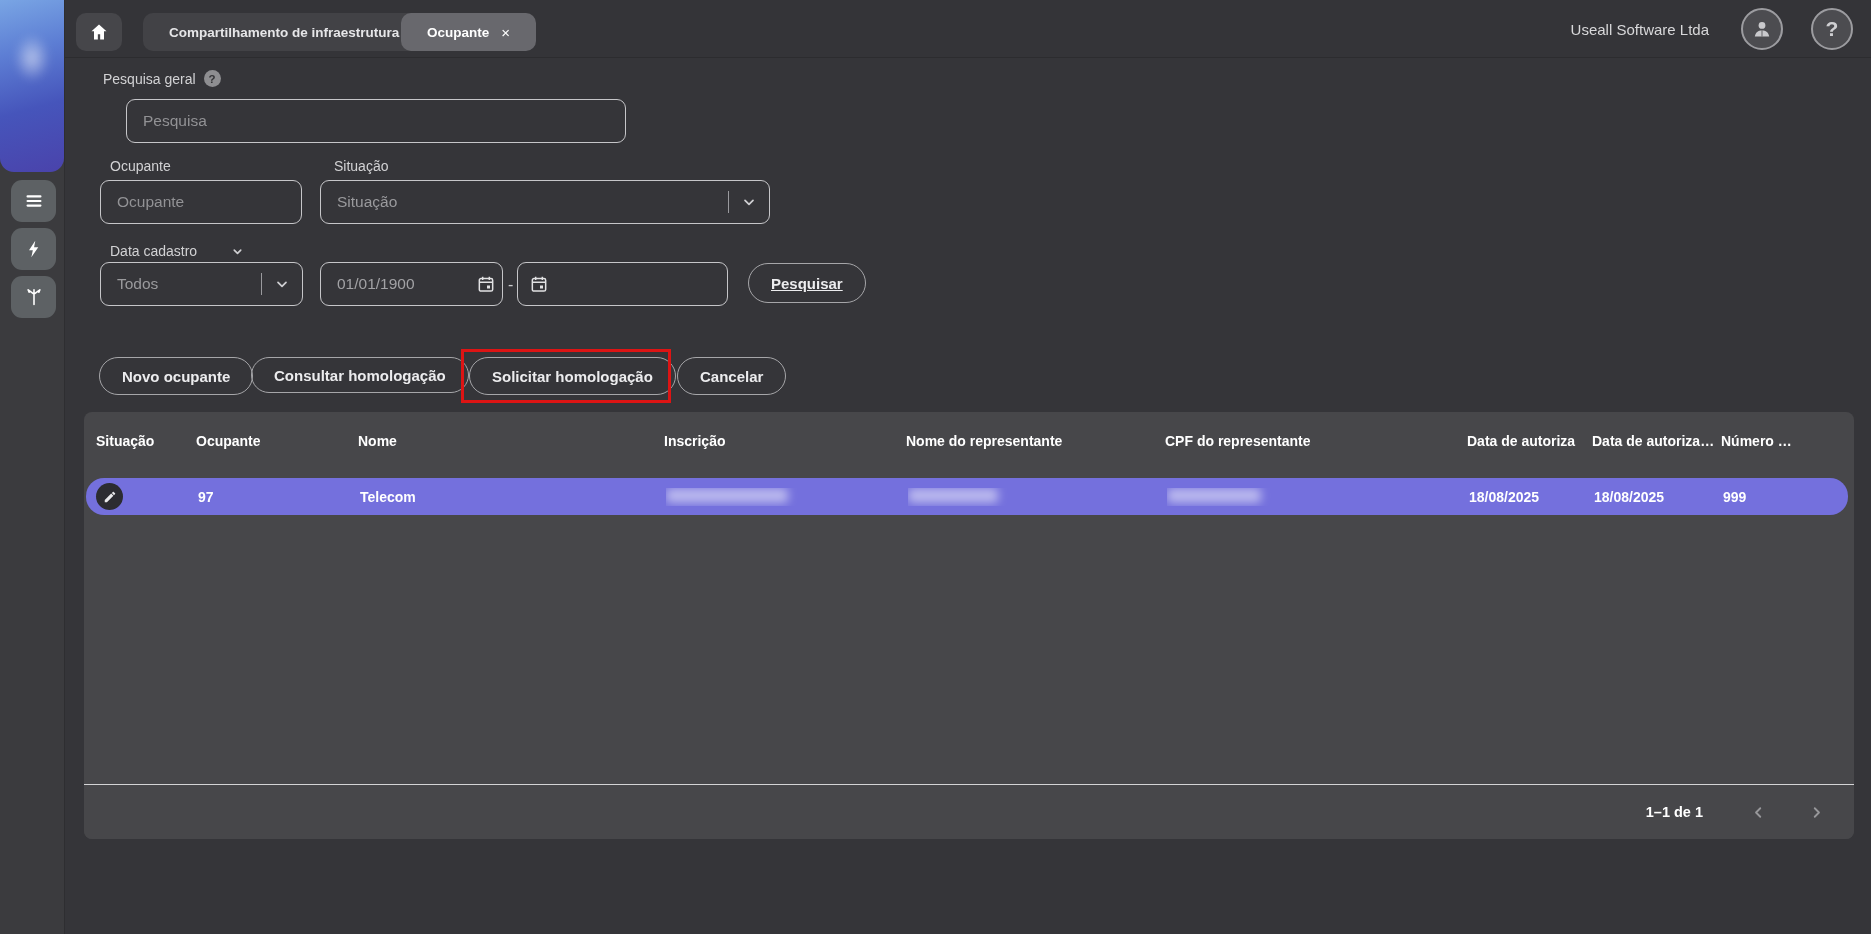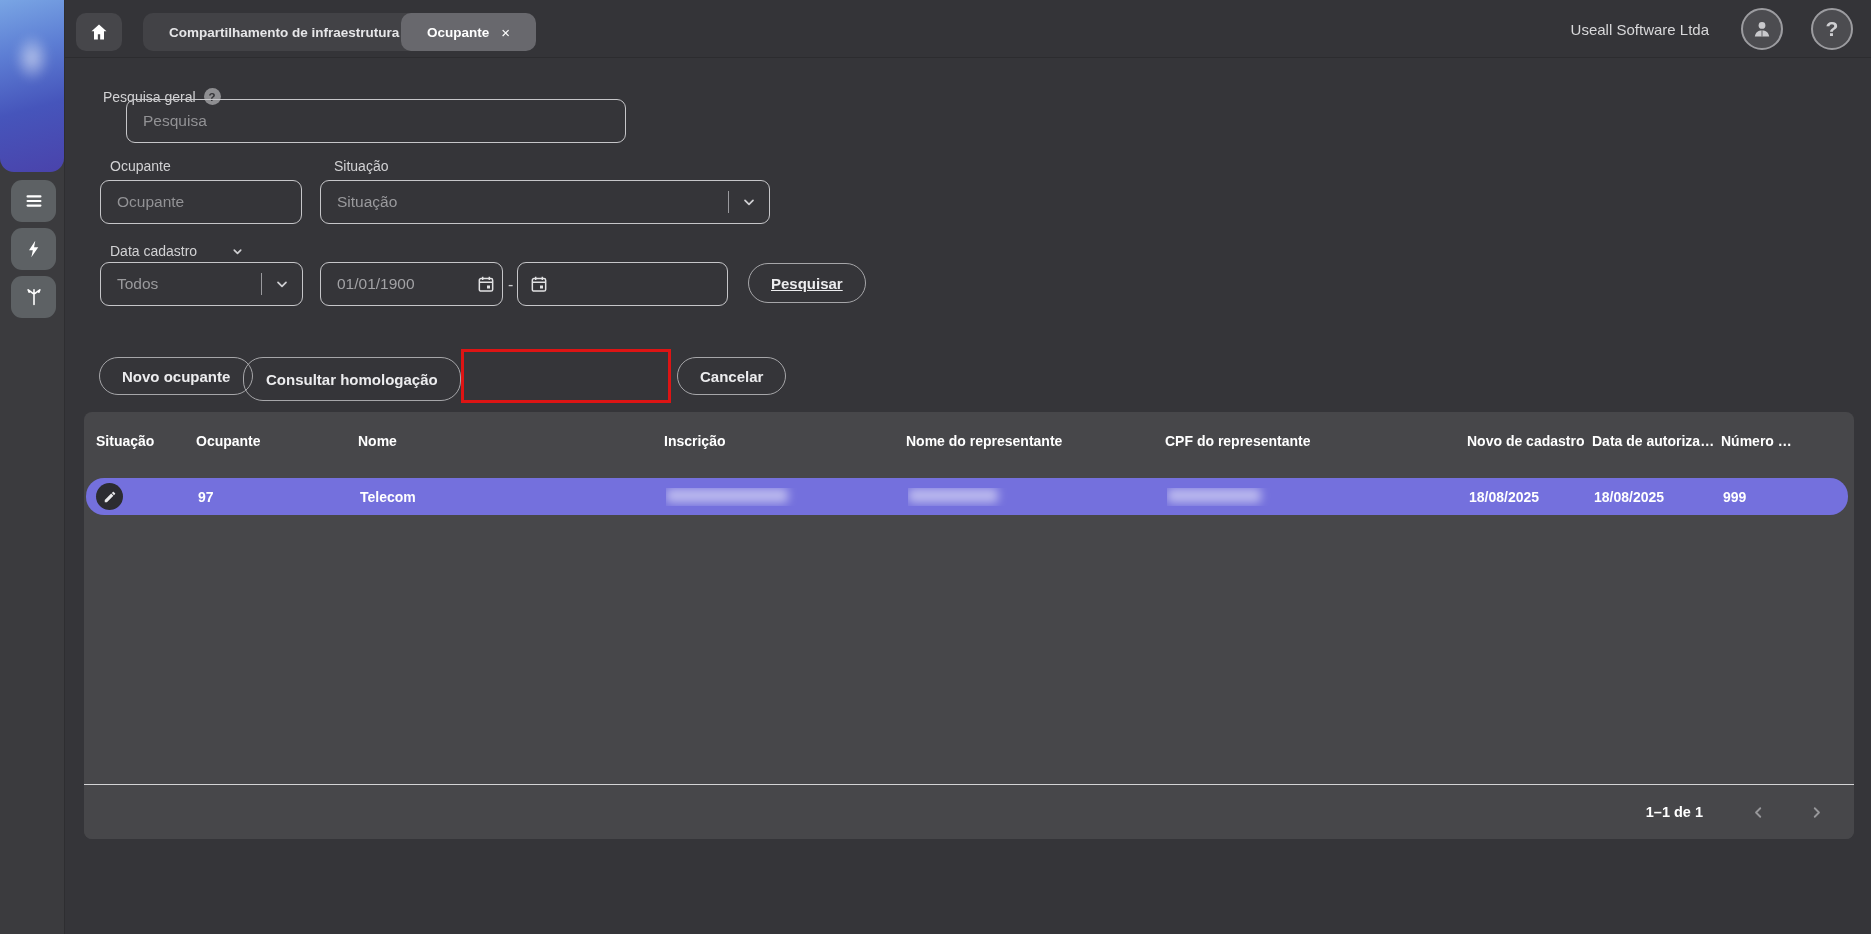--- a/index.html
+++ b/index.html
@@ -113,21 +113,21 @@
     </div>
     <div class="side-btn" style="top:276px;">
       <span>
         <svg width="20" height="20" viewBox="0 0 24 24" stroke="#ffffff" stroke-width="1.9" stroke-linecap="round" fill="none">
           <path d="M12 21V8.5M12 8.5 5 3.4M12 8.5 19 3.4M12 8.5V3.2M5 3.4l1.2 2.9M19 3.4l-1.2 2.9"></path>
         </svg>
       </span>
     </div>
   </div>
 
-  <div class="field-label" style="left:103px; top:88px;">
+  <div class="field-label" style="left:103px; top:70px;">
     <span>Pesquisa geral</span>
     <span class="help-dot">?</span>
   </div>
   <div class="tbox" style="left:100px; top:99px; width:500px;margin-left:26px;">
     <input class="real" type="text" placeholder="Pesquisa" style="">
   </div>
 
   <div class="field-label" style="left:110px; top:158px;">Ocupante</div>
   <div class="tbox" style="left:100px; top:180px; width:202px;">
     <input class="real" type="text" placeholder="Ocupante" style="">
@@ -179,33 +179,34 @@
       <svg width="20" height="20" viewBox="0 0 24 24" fill="none" stroke="#e2e2e4" stroke-width="1.8">
         <rect x="4" y="5.5" width="16" height="15" rx="2"></rect>
         <path d="M8 3.2v4M16 3.2v4M4 9.8h16"></path>
         <rect x="13.2" y="13.8" width="3.6" height="3.6" fill="#e2e2e4" stroke="none"></rect>
       </svg>
     </span>
   </div>
   <button class="pill-btn" style="left:748px; top:263px;text-decoration:underline;">Pesquisar</button>
 
   <button class="pill-btn" style="left:99px; top:357px; height:38px;">Novo ocupante</button>
-  <button class="pill-btn" style="left:243px; top:357px; height:44px;">Consultar homologação</button>
+  <button class="pill-btn" style="left:251px; top:357px; height:36px;">Consultar homologação</button>
+  <button class="pill-btn" style="left:469px; top:357px; height:38px;">Solicitar homologação</button>
   <button class="pill-btn" style="left:677px; top:357px; height:38px;">Cancelar</button>
   <div class="annot" style="left:461px; top:349px; width:210px; height:54px;"></div>
 
   <div class="panel">
     <div class="grid-header">
       <div class="gc gc1">Situação</div>
       <div class="gc gc2">Ocupante</div>
       <div class="gc gc3">Nome</div>
       <div class="gc gc4">Inscrição</div>
       <div class="gc gc5">Nome do representante</div>
       <div class="gc gc6">CPF do representante</div>
-      <div class="gc gc7">Novo de cadastro</div>
+      <div class="gc gc7">Data de autoriza</div>
       <div class="gc gc8">Data de autoriza…</div>
       <div class="gc gc9">Número …</div>
     </div>
 
     <div class="grid-row">
       <div class="gc gc1" style="padding-left:0;">
         <div class="edit-badge">
           <span>
             <svg width="14" height="14" viewBox="0 0 24 24" fill="#e9e9eb">
                 <path d="M3 17.25V21h3.75L17.8 9.94l-3.75-3.75L3 17.25zM20.7 7.04c.39-.39.39-1.02 0-1.41l-2.34-2.34c-.39-.39-1.02-.39-1.41 0l-1.83 1.83 3.75 3.75 1.83-1.83z"></path>

